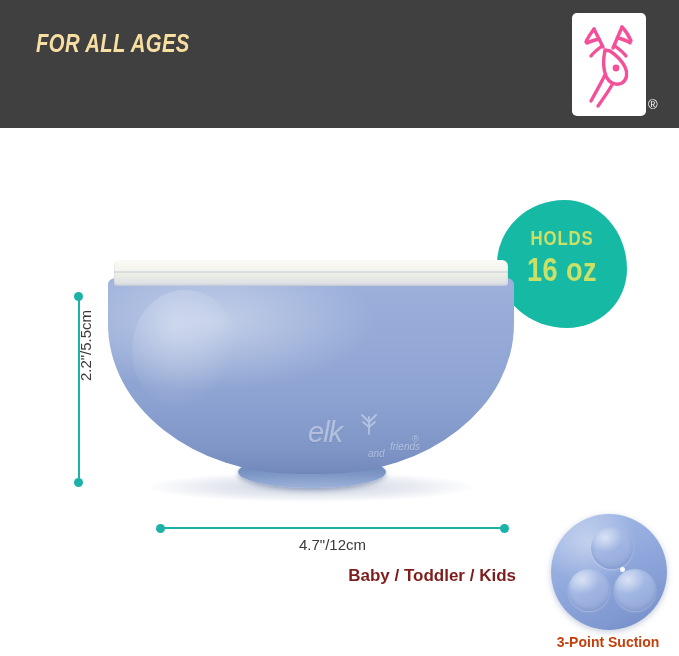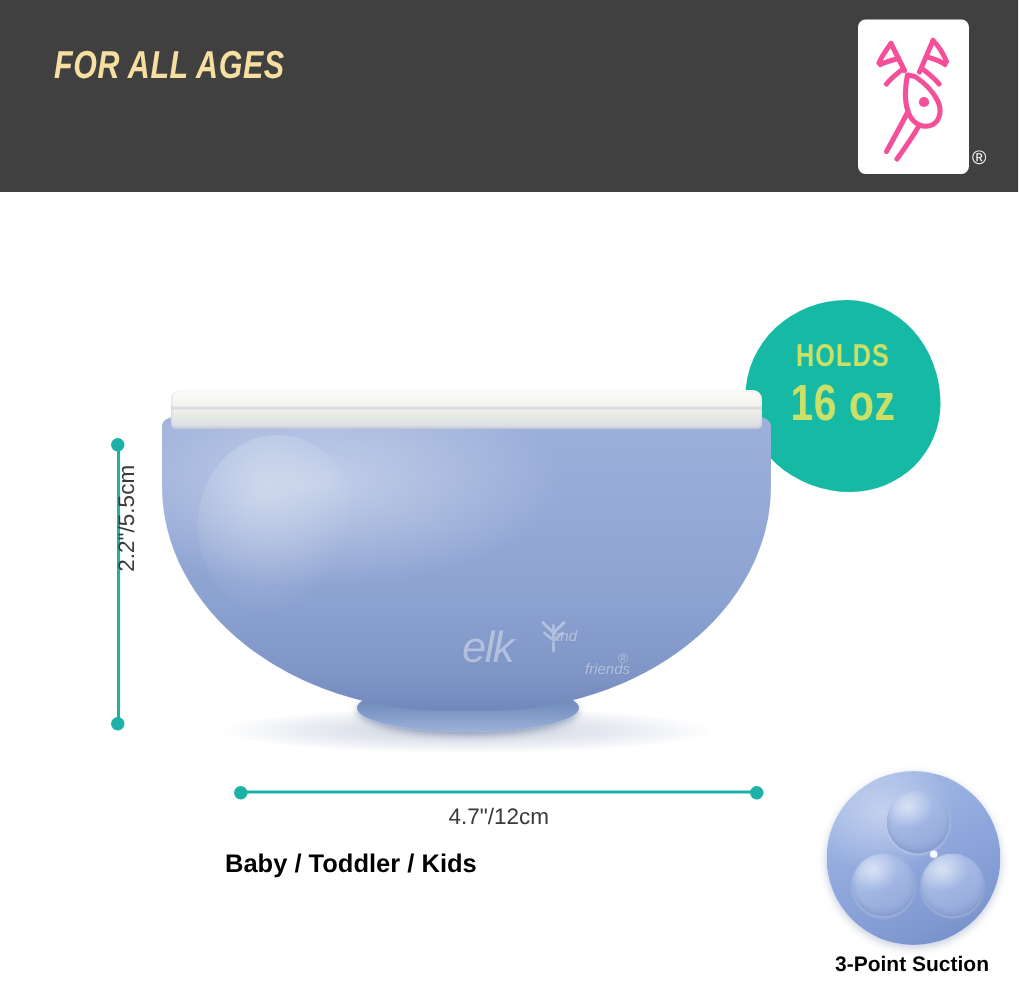--- a/index.html
+++ b/index.html
@@ -201,21 +201,21 @@
     top: 8px;
     font-size: 29px;
     color: #ffffff;
     letter-spacing: -1px;
     text-shadow: 0 1px 1px rgba(90,110,150,0.55);
     line-height: 1;
   }
   #bowl-emboss .emboss-and {
     position: absolute;
     left: 60px;
-    top: 10px;
+    top: 39px;
     font-size: 10px;
     color: #ffffff;
     text-shadow: 0 1px 1px rgba(90,110,150,0.5);
     line-height: 1.05;
   }
   #bowl-emboss .emboss-friends {
     position: absolute;
     left: 58px;
     top: 32px;
     font-size: 10px;
@@ -288,24 +288,24 @@
     color: #3A3A3A;
     white-space: nowrap;
   }
 
   
   #age-caption {
     position: absolute;
     left: 150px;
     top: 566px;
     width: 366px;
-    text-align: left;
+    text-align: right;
     font-size: 17px;
     font-weight: bold;
-    color: #000000;
+    color: #7f1d1d;
     white-space: nowrap;
   }
 
   
   #suction-inset {
     position: absolute;
     left: 537px;
     top: 514px;
     width: 142px;
     height: 142px;
@@ -346,21 +346,21 @@
     background: rgba(255,255,255,0.92);
   }
   #suction-caption {
     position: absolute;
     left: 0;
     top: 120px;
     width: 142px;
     text-align: center;
     font-size: 14px;
     font-weight: bold;
-    color: #000000;
+    color: #c2410c;
     white-space: nowrap;
   }
 </style>
 </head>
 <body>
 
 <div id="canvas">
 
   <div id="header-banner">
     <div id="eyebrow-text">For All Ages</div>

